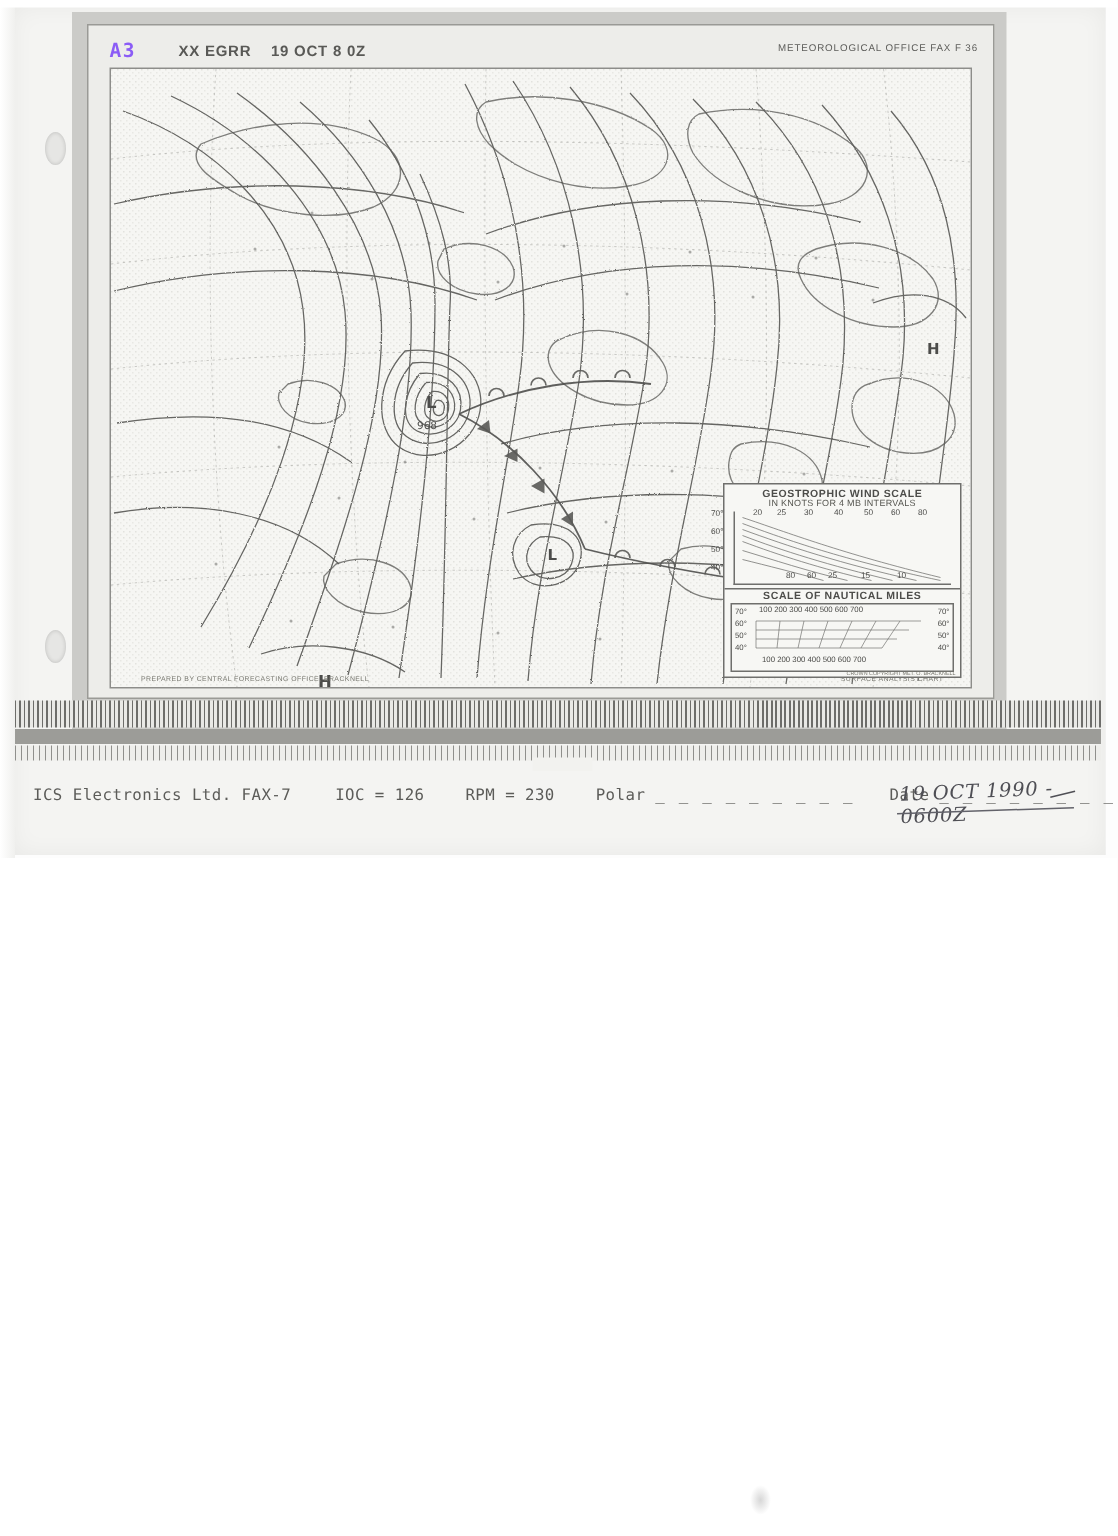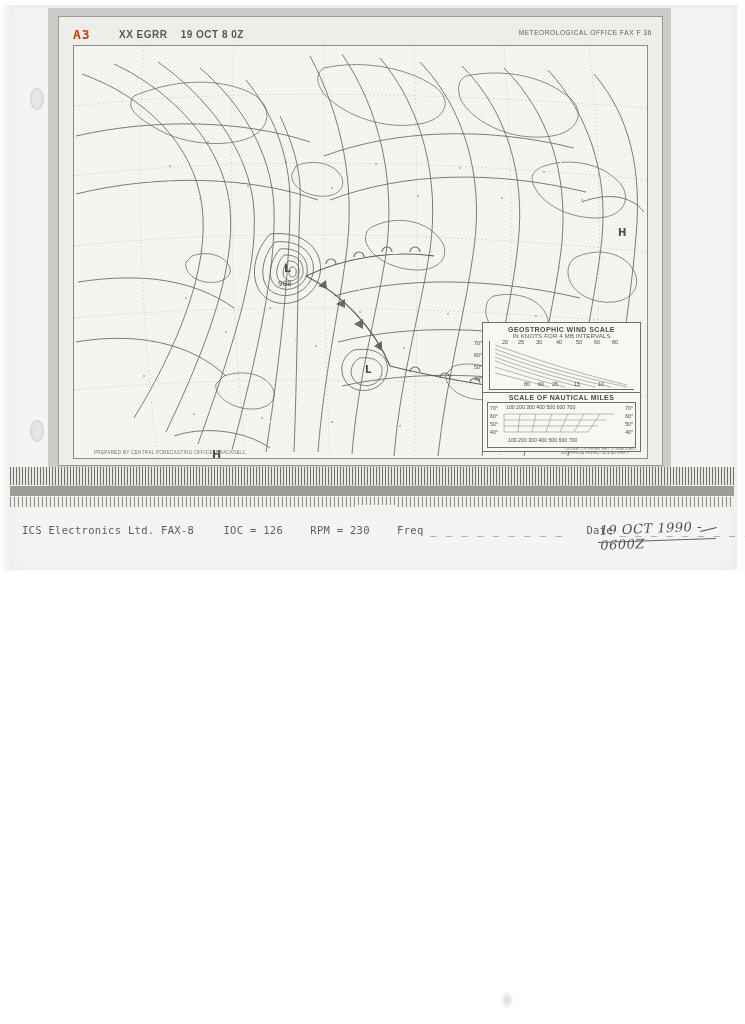--- a/index.html
+++ b/index.html
@@ -71,21 +71,21 @@
     overflow: hidden;
   }
   #chart-svg { display: block; }
   #fax-id {
     position: absolute;
     left: 14px; top: 10px;
     font-family: "DejaVu Sans Mono", monospace;
     font-size: 13px;
     font-weight: bold;
     letter-spacing: 1px;
-    color: #c2410c;
+    color: #8b5cf6;
   }
   #fax-id-sub {
     position: absolute;
     left: 60px; top: 12px;
     font-size: 10px;
     font-weight: bold;
     letter-spacing: 0.5px;
     color: #595956;
   }
   #fax-office {
@@ -545,27 +545,27 @@
       </div>
     </div>
   </div>
 
   <div class="noise-strip" id="strip-dense"></div>
   <div class="noise-strip" id="strip-mid"></div>
   <div class="noise-strip" id="strip-light"></div>
   <div id="strip-notch"></div>
 
   <div id="footer-line">
-    <span>ICS Electronics Ltd. FAX-8</span>
+    <span>ICS Electronics Ltd. FAX-7</span>
     <span style="width:16px;"></span>
     <span>IOC = 126</span>
     <span style="width:14px;"></span>
     <span>RPM = 230</span>
     <span style="width:14px;"></span>
-    <span>Freq</span>
+    <span>Polar</span>
     <span class="dotline">_ _ _ _ _ _ _ _ _</span>
     <span style="width:10px;"></span>
     <span>Date</span>
     <span class="dotline">_ _ _ _ _ _ _ _ _</span>
     <span style="width:10px;"></span>
     
   </div>
 
   <div id="time-handwritten">19 OCT 1990 - 0600Z</div>
   <div id="time-underline"></div>

